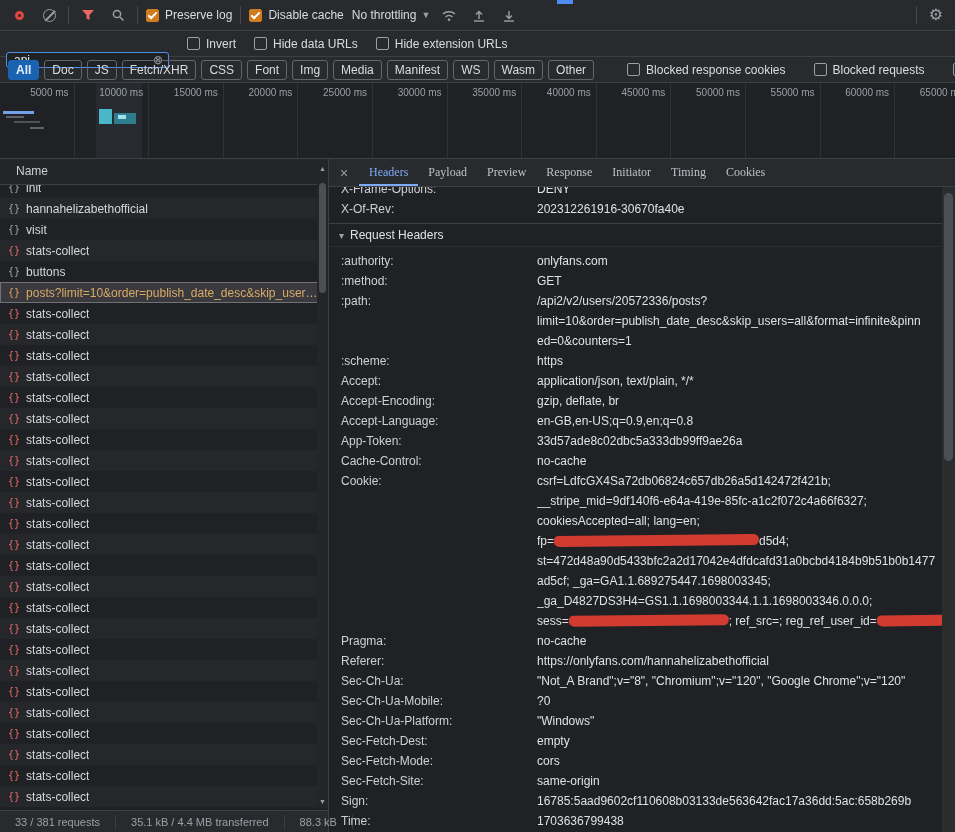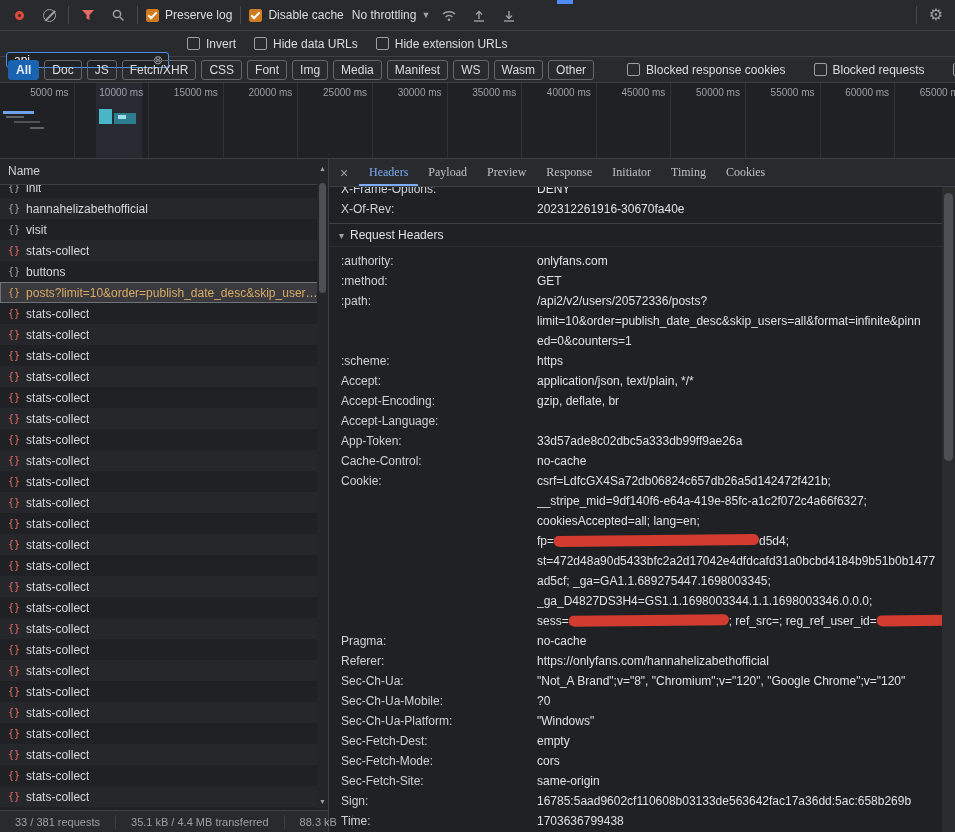--- a/index.html
+++ b/index.html
@@ -53,21 +53,21 @@
   .chips-row .cb-label { margin-left:28px; }
   
   .timeline { height:76px; background:#202124; border-bottom:1px solid #3c4043; position:relative; overflow:hidden; display:flex; }
   .tick-col { flex:none; width:74.6px; height:100%; border-right:1px solid #303134; position:relative; }
   .tick-col:first-child { width:68px; }
   .tick-label { position:absolute; right:5px; top:4px; font-size:10px; color:#9aa0a6; white-space:nowrap; }
   .wf-bar { position:absolute; }
   
   .main { display:flex; height:673px; }
   .left-col { width:328px; flex:none; display:flex; flex-direction:column; position:relative; }
-  .name-header { height:26px; line-height:25px; padding-left:8px; background:#242528; border-bottom:1px solid #3c4043; color:#cdd0d4; }
+  .name-header { height:26px; line-height:25px; padding-left:16px; background:#242528; border-bottom:1px solid #3c4043; color:#cdd0d4; }
   .req-list-wrap { flex:1; overflow:hidden; position:relative; }
   .req-list { margin-top:-8px; }
   .req-row { height:21px; display:flex; align-items:center; gap:6px; padding:0 8px; cursor:pointer; }
   .req-row:nth-child(even) { background:#26272b; }
   .req-row .label { white-space:nowrap; overflow:hidden; color:#d5d7da; }
   .brace { font-family:"DejaVu Sans Mono", monospace; font-size:10px; flex:none; }
   .brace.gray { color:#9aa0a6; }
   .brace.red { color:#e46962; }
   .brace.amber { color:#d7a05c; }
   .req-row.selected { background:#3a3a3e; outline:1px solid #6f7277; outline-offset:-1px; }
@@ -471,20 +471,23 @@
               </div>
             </div>
             <div class="kv-row">
               <div class="kv-key">Accept-Encoding:</div>
               <div class="kv-val">
                 <div class="val-line"><span>gzip, deflate, br</span></div>
               </div>
             </div>
             <div class="kv-row">
               <div class="kv-key">Accept-Language:</div>
+              <div class="kv-val">
+                <div class="val-line"><span>en-GB,en-US;q=0.9,en;q=0.8</span></div>
+              </div>
             </div>
             <div class="kv-row">
               <div class="kv-key">App-Token:</div>
               <div class="kv-val">
                 <div class="val-line"><span>33d57ade8c02dbc5a333db99ff9ae26a</span></div>
               </div>
             </div>
             <div class="kv-row">
               <div class="kv-key">Cache-Control:</div>
               <div class="kv-val">

